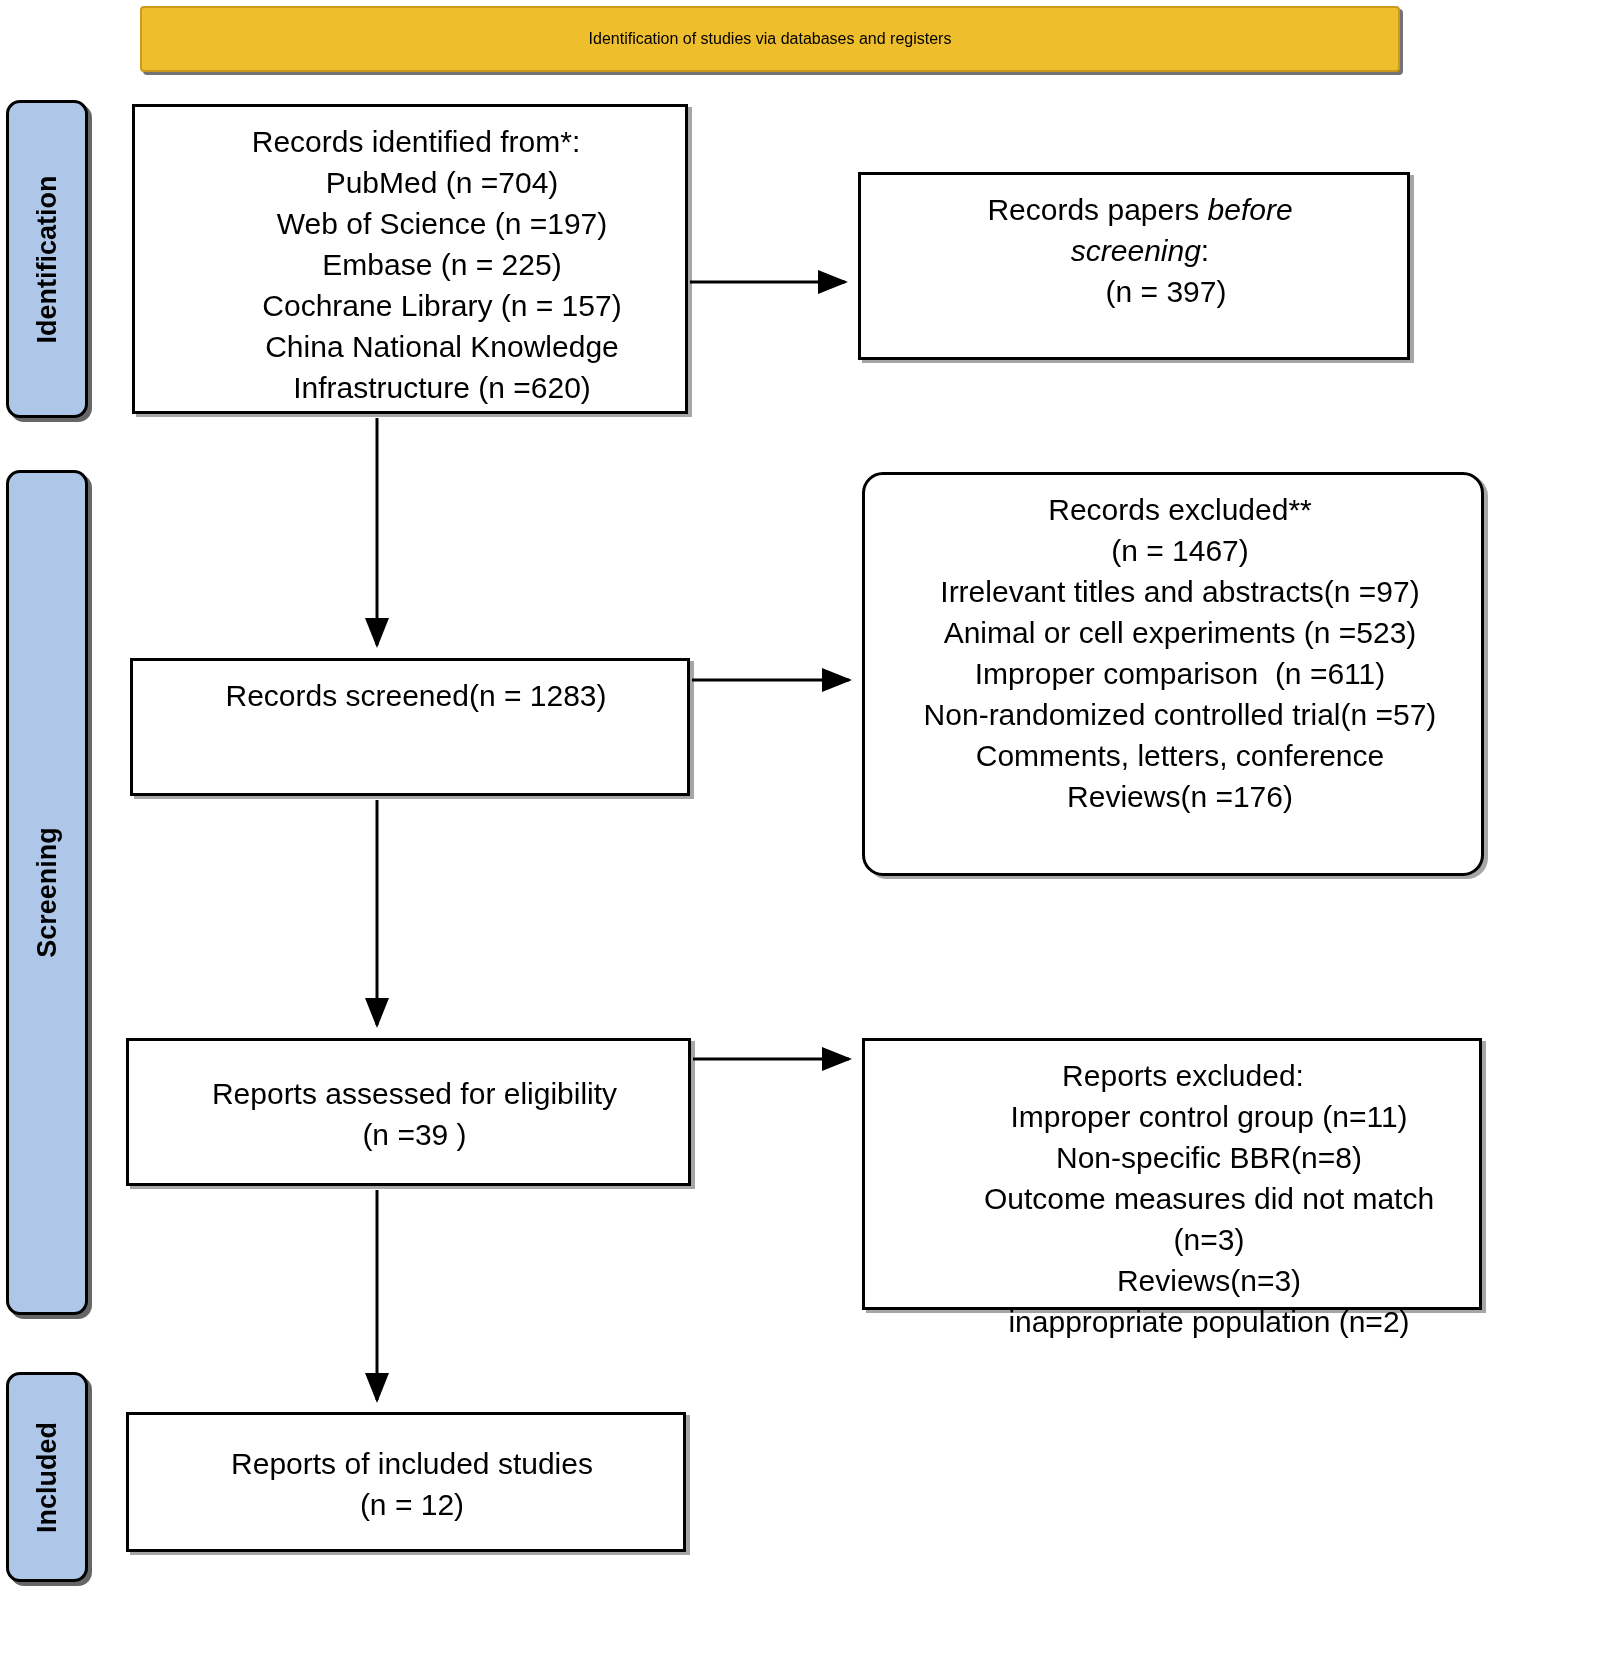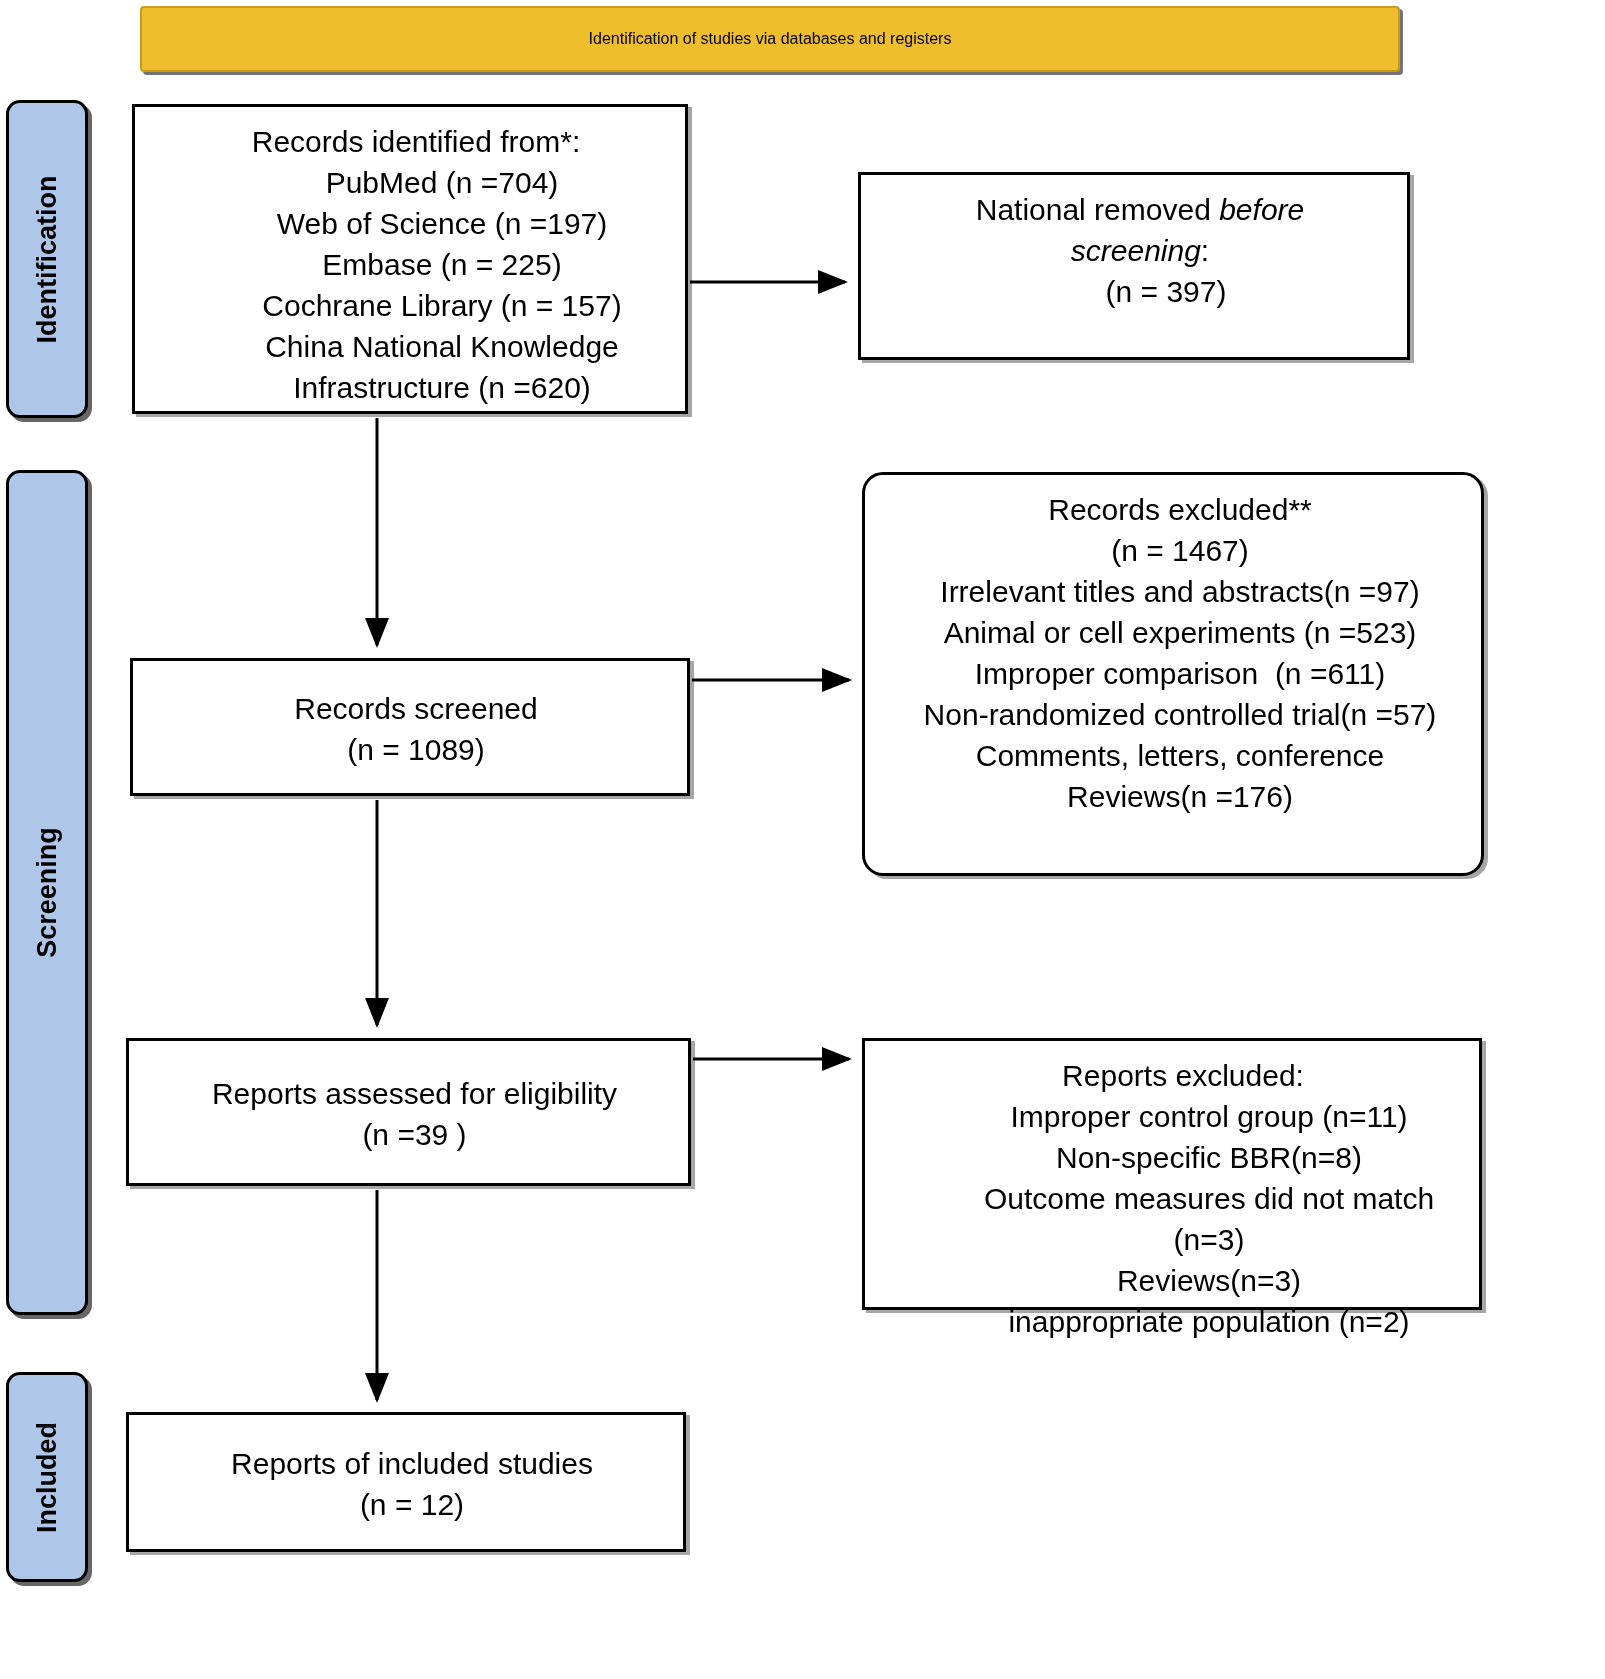--- a/index.html
+++ b/index.html
@@ -76,21 +76,21 @@
     white-space: pre;
     text-align: center;
   }
   .ind { padding-left: 52px; }
   .it { font-style: italic; }
 
   
   .box-identified    { left: 132px;  top: 104px;  width: 556px; height: 310px; }
   .box-removed       { left: 858px;  top: 172px;  width: 552px; height: 188px; }
   .box-screened      { left: 130px;  top: 658px;  width: 560px; height: 138px;
-                       display:flex; flex-direction:column; justify-content:center; }
+                       display:flex; flex-direction:row; justify-content:center; }
   .box-rec-excluded  { left: 862px;  top: 472px;  width: 622px; height: 404px; padding-left: 30px; border-radius: 21px; }
   .box-assessed      { left: 126px;  top: 1038px; width: 565px; height: 148px;
                        display:flex; flex-direction:column; justify-content:center; }
   .box-rep-excluded  { left: 862px;  top: 1038px; width: 620px; height: 272px; padding-left: 38px; }
   .box-included      { left: 126px;  top: 1412px; width: 560px; height: 140px;
                        display:flex; flex-direction:column; justify-content:center; }
 
   
   #connectors {
     position: absolute;
@@ -142,28 +142,28 @@
     <p>Records identified from*:</p>
     <p class="ind">PubMed (n =704)</p>
     <p class="ind">Web of Science (n =197)</p>
     <p class="ind">Embase (n = 225)</p>
     <p class="ind">Cochrane Library (n = 157)</p>
     <p class="ind">China National Knowledge</p>
     <p class="ind">Infrastructure (n =620)</p>
   </div>
 
   <div class="abs box box-removed">
-    <p><span>National removed </span><span class="it">before</span></p>
+    <p><span>Records papers </span><span class="it">before</span></p>
     <p><span class="it">screening</span><span>:</span></p>
     <p class="ind">(n = 397)</p>
   </div>
 
   <div class="abs box box-screened">
     <p>Records screened</p>
-    <p>(n = 1089)</p>
+    <p>(n = 1283)</p>
   </div>
 
   <div class="abs box box-rec-excluded">
     <p>Records excluded**</p>
     <p>(n = 1467)</p>
     <p>Irrelevant titles and abstracts(n =97)</p>
     <p>Animal or cell experiments (n =523)</p>
     <p>Improper comparison  (n =611)</p>
     <p>Non-randomized controlled trial(n =57)</p>
     <p>Comments, letters, conference</p>

